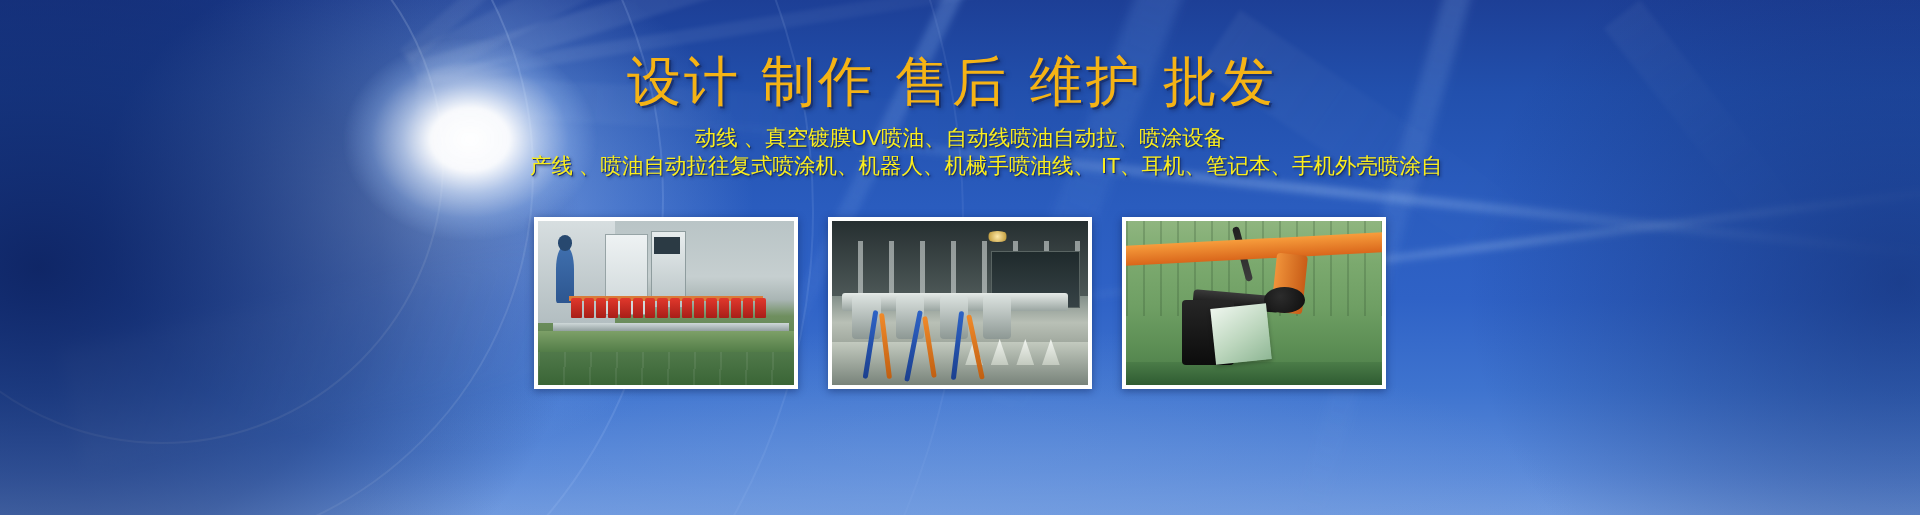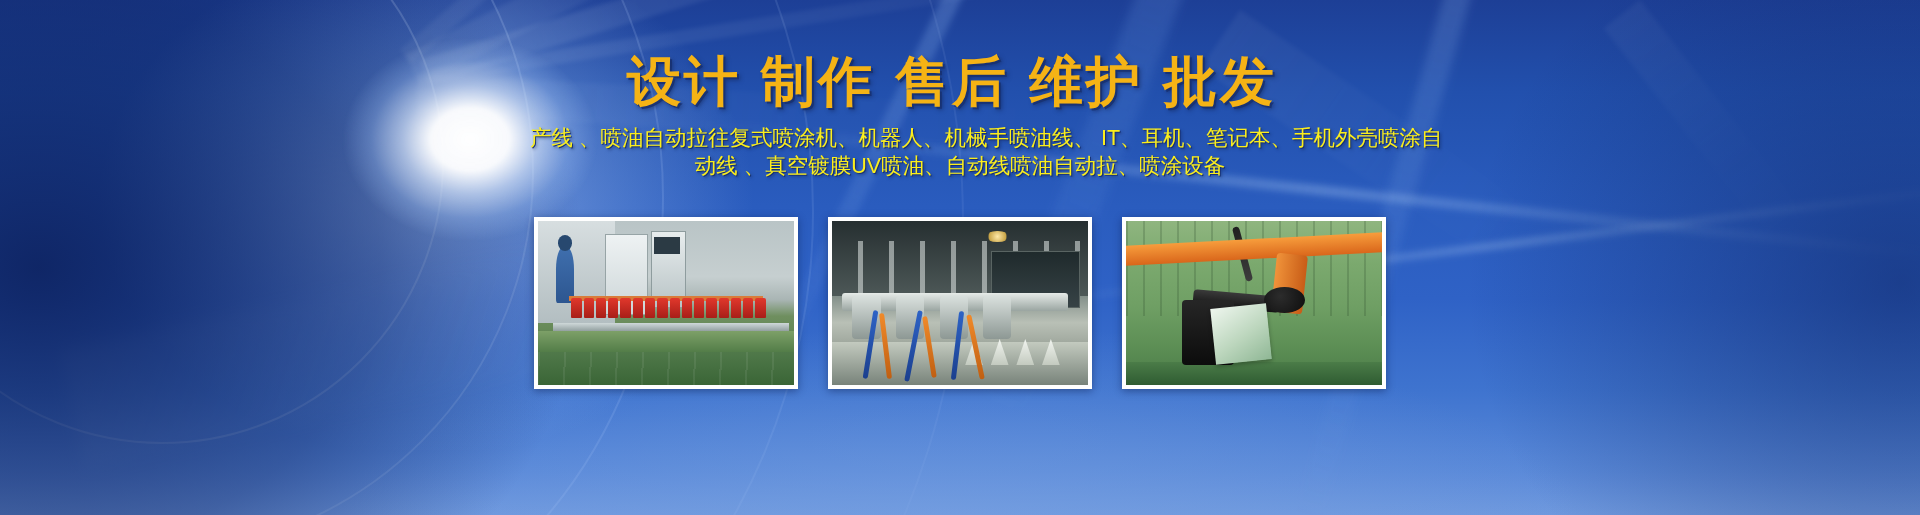--- a/index.html
+++ b/index.html
@@ -124,21 +124,21 @@
   .content {
     position: absolute; inset: 0;
     text-align: center;
   }
 
   .headline {
     position: absolute;
     left: 0; right: 16px;
     top: 52px;
     font-size: 54px;
-    font-weight: bold;
+    font-weight: normal;
     letter-spacing: 3px;
     color: #f5b315;
     line-height: 1.08;
     white-space: nowrap;
     text-shadow:
       2px 2px 0 rgba(24,48,112,.85),
       3px 3px 4px rgba(16,34,86,.55);
   }
   .headline .gap { display: inline-block; width: 20px; }
 
@@ -303,22 +303,22 @@
   <div class="bg-vignette"></div>
   <div class="bg-sun"></div>
 
   <div class="content">
 
     <div class="headline">
       <span>设计</span><span class="gap"></span><span>制作</span><span class="gap"></span><span>售后</span><span class="gap"></span><span>维护</span><span class="gap"></span><span>批发</span>
     </div>
 
     <div class="subtitle">
+      <span class="ln">动线 、真空镀膜UV喷油、自动线喷油自动拉、喷涂设备</span>
       <span class="ln">产线 、喷油自动拉往复式喷涂机、机器人、机械手喷油线、 IT、耳机、笔记本、手机外壳喷涂自</span>
-      <span class="ln">动线 、真空镀膜UV喷油、自动线喷油自动拉、喷涂设备</span>
     </div>
 
     <div class="photos">
 
       <div class="photo p1">
         <div class="scene">
           <div class="wall-l"></div>
           <div class="door"></div>
           <div class="cab"></div>
           <div class="cabwin"></div>

